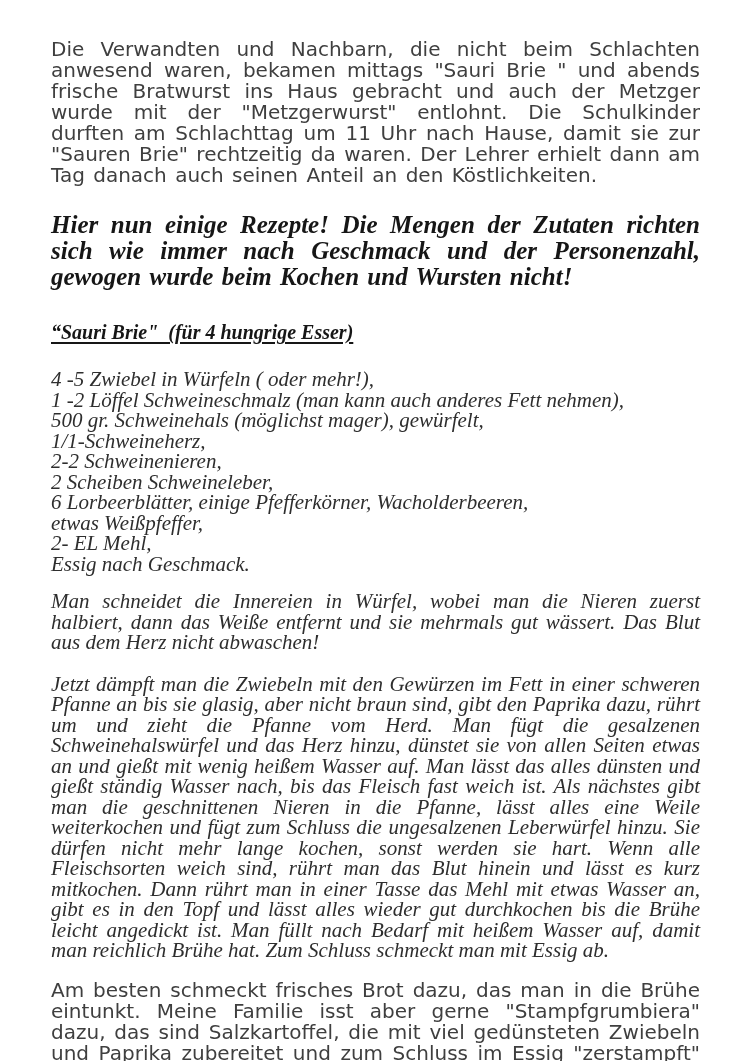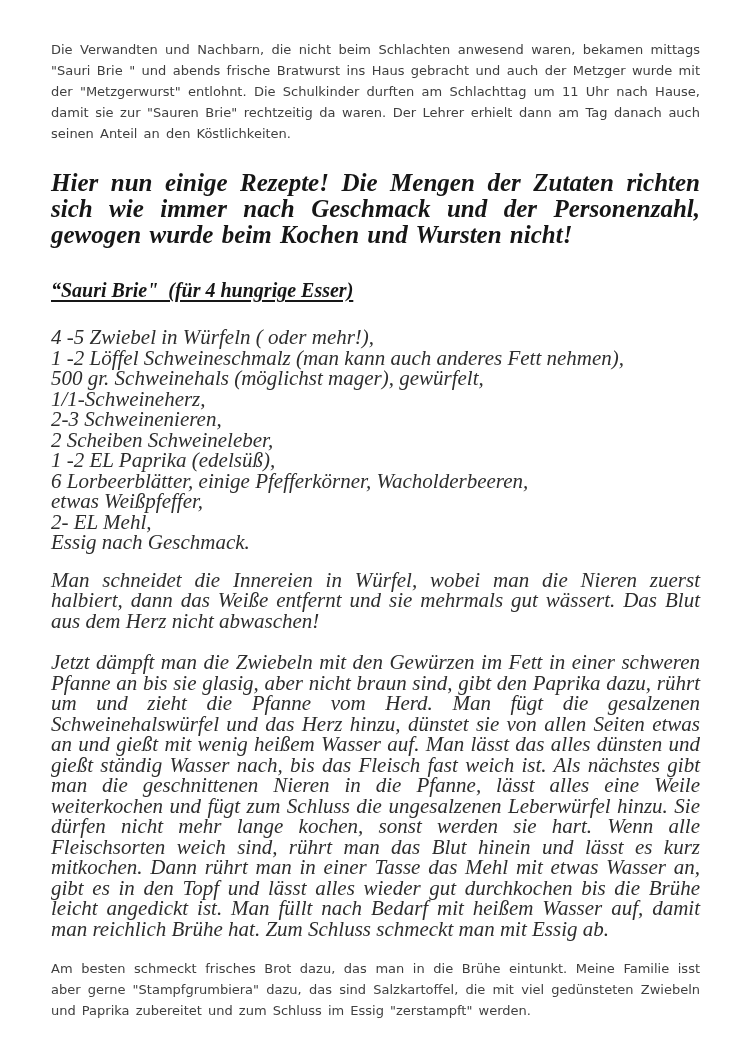--- a/index.html
+++ b/index.html
@@ -12,21 +12,21 @@
     }
     .page {
       width: 750px;
       height: 1061px;
       background: #ffffff;
       padding: 39px 50px 0 51px;
     }
     .just { text-align: justify; }
     .sans {
       font-family: "DejaVu Sans", sans-serif;
-      font-size: 13px;
+      font-size: 20px;
       line-height: 21px;
       color: #3f3f3f;
       word-spacing: 2px;
     }
     .note {
       font-family: "Liberation Serif", serif;
       font-style: italic;
       font-weight: bold;
       font-size: 25px;
       line-height: 26px;
@@ -72,23 +72,22 @@
 
   <div>
     <h2 class="recipe-title">“Sauri Brie" &nbsp;(für 4 hungrige Esser)</h2>
   </div>
 
   <div class="ingredients serif">
     <div class="ing-line">4 -5 Zwiebel in Würfeln ( oder mehr!),</div>
     <div class="ing-line">1 -2 Löffel Schweineschmalz (man kann auch anderes Fett nehmen),</div>
     <div class="ing-line">500 gr. Schweinehals (möglichst mager), gewürfelt,</div>
     <div class="ing-line">1/1-Schweineherz,</div>
-    <div class="ing-line">2-3 Schweinenieren,</div>
+    <div class="ing-line">2-2 Schweinenieren,</div>
     <div class="ing-line">2 Scheiben Schweineleber,</div>
-    <div class="ing-line">1 -2 EL Paprika (edelsüß),</div>
     <div class="ing-line">6 Lorbeerblätter, einige Pfefferkörner, Wacholderbeeren,</div>
     <div class="ing-line">etwas Weißpfeffer,</div>
     <div class="ing-line">2- EL Mehl,</div>
     <div class="ing-line">Essig nach Geschmack.</div>
   </div>
 
   <p class="serif just prep">Man schneidet die Innereien in Würfel, wobei man die Nieren zuerst halbiert, dann das Weiße entfernt und sie mehrmals gut wässert. Das Blut aus dem Herz nicht abwaschen!</p>
 
   <p class="serif just method">Jetzt dämpft man die Zwiebeln mit den Gewürzen im Fett in einer schweren Pfanne an bis sie glasig, aber nicht braun sind, gibt den Paprika dazu, rührt um und zieht die Pfanne vom Herd. Man fügt die gesalzenen Schweinehalswürfel und das Herz hinzu, dünstet sie von allen Seiten etwas an und gießt mit wenig heißem Wasser auf. Man lässt das alles dünsten und gießt ständig Wasser nach, bis das Fleisch fast weich ist. Als nächstes gibt man die geschnittenen Nieren in die Pfanne, lässt alles eine Weile weiterkochen und fügt zum Schluss die ungesalzenen Leberwürfel hinzu. Sie dürfen nicht mehr lange kochen, sonst werden sie hart. Wenn alle Fleischsorten weich sind, rührt man das Blut hinein und lässt es kurz mitkochen. Dann rührt man in einer Tasse das Mehl mit etwas Wasser an, gibt es in den Topf und lässt alles wieder gut durchkochen bis die Brühe leicht angedickt ist. Man füllt nach Bedarf mit heißem Wasser auf, damit man reichlich Brühe hat. Zum Schluss schmeckt man mit Essig ab.</p>
 

